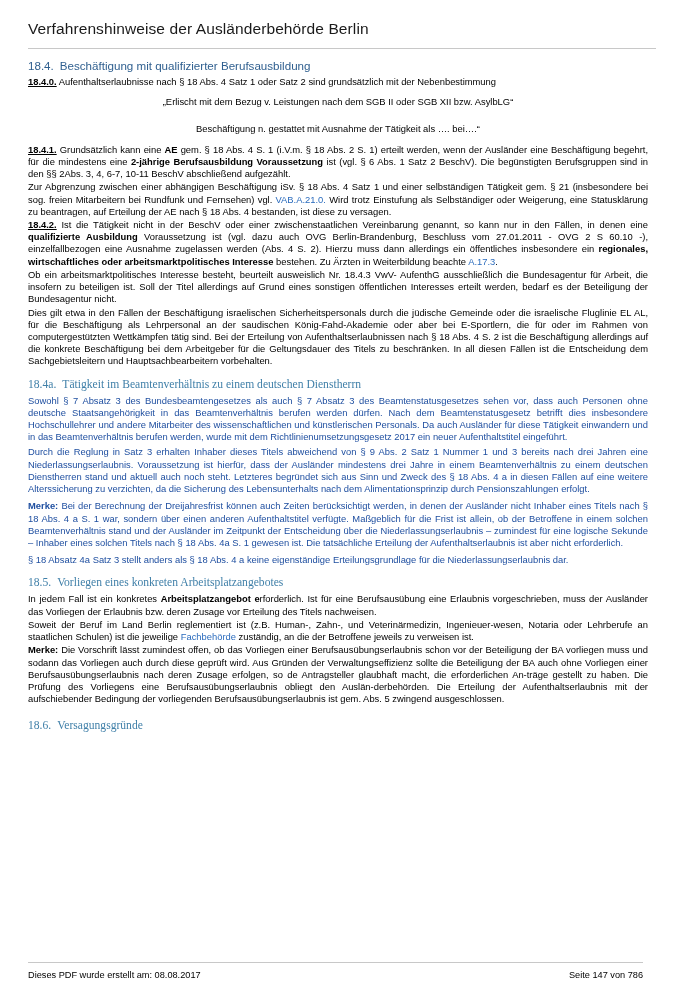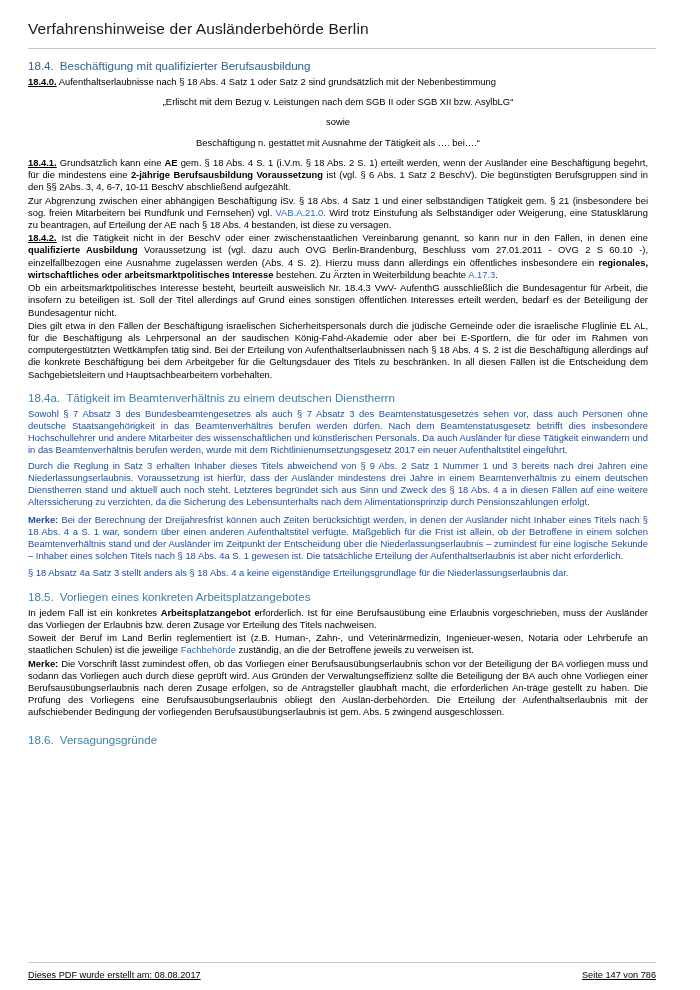--- a/index.html
+++ b/index.html
@@ -32,21 +32,21 @@
   .rule {
     border: 0;
     border-top: 1px solid #c8c8c8;
     margin: 0 0 8px 0;
   }
   .section-head {
     color: #2f5f8f;
     font-size: 11.6px;
     margin: 10px 0 4px 0;
   }
-  .section-head.teal { color: #3f7fa8; }
+  .section-head.teal { color: #3f7fa8; font-family: Liberation Serif, serif; }
   .section-head .num { margin-right: 6px; }
   p {
     margin: 0 8px 1px 0;
     font-size: 9.4px;
     line-height: 1.30;
     text-align: justify;
   }
   p.just { text-align: justify; }
   .center { text-align: center; }
   .left { text-align: center; }
@@ -55,24 +55,23 @@
   .link { color: #2a6bbd; }
   .italic-blue {
     color: #1f4fa0;
   }
   .block-gap { height: 7px; }
   .small-gap { height: 4px; }
   .tiny-gap { height: 2px; }
   .footer {
     position: absolute;
     left: 28px;
-    right: 28px;
+    right: 41px;
     bottom: 10px;
     font-size: 9.2px;
-    text-decoration: underline;
   }
   .footer-rule {
     border: 0;
     border-top: 1px solid #c8c8c8;
     margin: 0 0 7px 0;
   }
   .footer-row {
     display: flex;
     justify-content: space-between;
     align-items: baseline;
@@ -88,21 +87,20 @@
 
   <div class="section-head">
     <span class="num">18.4.</span><span>Beschäftigung mit qualifizierter Berufsausbildung</span>
   </div>
 
   <p class="just"><b class="u">18.4.0.</b><span> Aufenthaltserlaubnisse nach § 18 Abs. 4 Satz 1 oder Satz 2 sind grundsätzlich mit der Nebenbestimmung</span></p>
 
   <div class="block-gap"></div>
   <p class="left">„Erlischt mit dem Bezug v. Leistungen nach dem SGB II oder SGB XII bzw. AsylbLG“</p>
   <div class="block-gap"></div>
-  <p class="center">sowie</p>
   <div class="block-gap"></div>
   <p class="center">Beschäftigung n. gestattet mit Ausnahme der Tätigkeit als …. bei….“</p>
   <div class="block-gap"></div>
 
   <p class="just"><b class="u">18.4.1.</b><span> Grundsätzlich kann eine </span><b>AE</b><span> gem. § 18 Abs. 4 S. 1 (i.V.m. § 18 Abs. 2 S. 1) erteilt werden, wenn der Ausländer eine Beschäftigung begehrt, für die mindestens eine </span><b>2-jährige Berufsausbildung Voraussetzung</b><span> ist (vgl. § 6 Abs. 1 Satz 2 BeschV). Die begünstigten Berufsgruppen sind in den §§ 2Abs. 3, 4, 6-7, 10-11 BeschV abschließend aufgezählt.</span></p>
 
   <p class="just"><span>Zur Abgrenzung zwischen einer abhängigen Beschäftigung iSv. § 18 Abs. 4 Satz 1 und einer selbständigen Tätigkeit gem. § 21 (insbesondere bei sog. freien Mitarbeitern bei Rundfunk und Fernsehen) vgl. </span><span class="link">VAB.A.21.0.</span><span> Wird trotz Einstufung als Selbständiger oder Weigerung, eine Statusklärung zu beantragen, auf Erteilung der AE nach § 18 Abs. 4 bestanden, ist diese zu versagen.</span></p>
 
   <p class="just"><b class="u">18.4.2.</b><span> Ist die Tätigkeit nicht in der BeschV oder einer zwischenstaatlichen Vereinbarung genannt, so kann nur in den Fällen, in denen eine </span><b>qualifizierte Ausbildung</b><span> Voraussetzung ist (vgl. dazu auch OVG Berlin-Brandenburg, Beschluss vom 27.01.2011 - OVG 2 S 60.10 -), einzelfallbezogen eine Ausnahme zugelassen werden (Abs. 4 S. 2). Hierzu muss dann allerdings ein öffentliches insbesondere ein </span><b>regionales, wirtschaftliches oder arbeitsmarktpolitisches Interesse</b><span> bestehen. Zu Ärzten in Weiterbildung beachte </span><span class="link">A.17.3</span><span>.</span></p>
 

